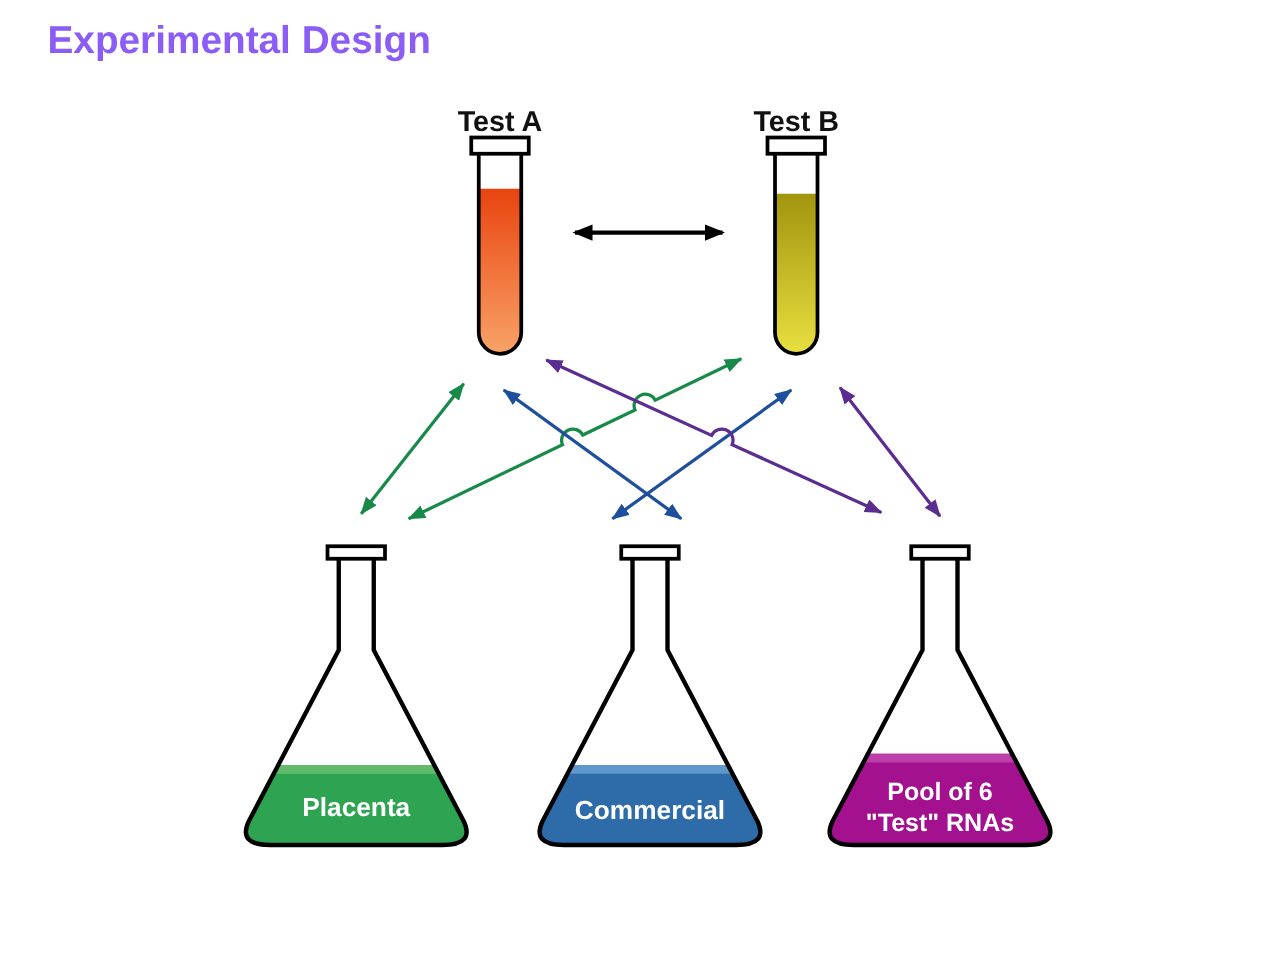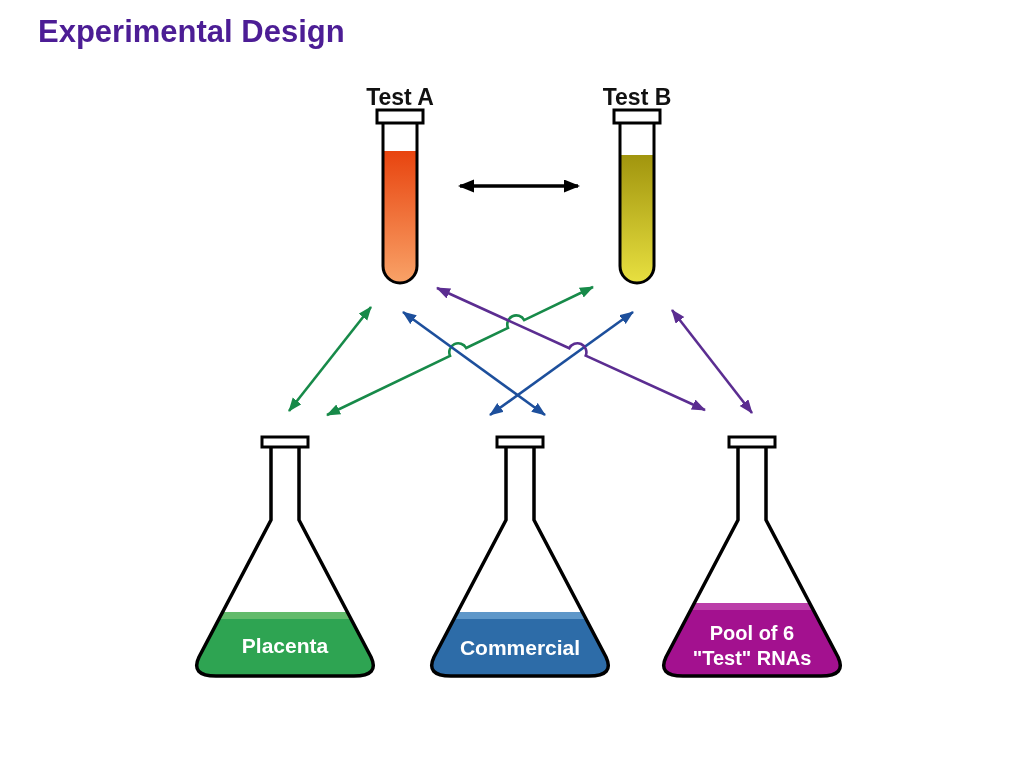--- a/index.html
+++ b/index.html
@@ -9,21 +9,21 @@
     background:#ffffff;
     overflow:hidden;
     font-family:"Liberation Sans", sans-serif;
   }
   .slide h1{
     position:absolute;
     left:38px;top:14px;
     margin:0;
     font-size:31px;
     font-weight:bold;
-    color:#4c1d95;
+    color:#8b5cf6;
     letter-spacing:0px;
   }
   svg{position:absolute;left:0;top:0;font-family:"Liberation Sans", sans-serif;}
   text{user-select:none;}
 </style>
 </head>
 <body>
 
 <div class="slide">
   <h1>Experimental Design</h1>

